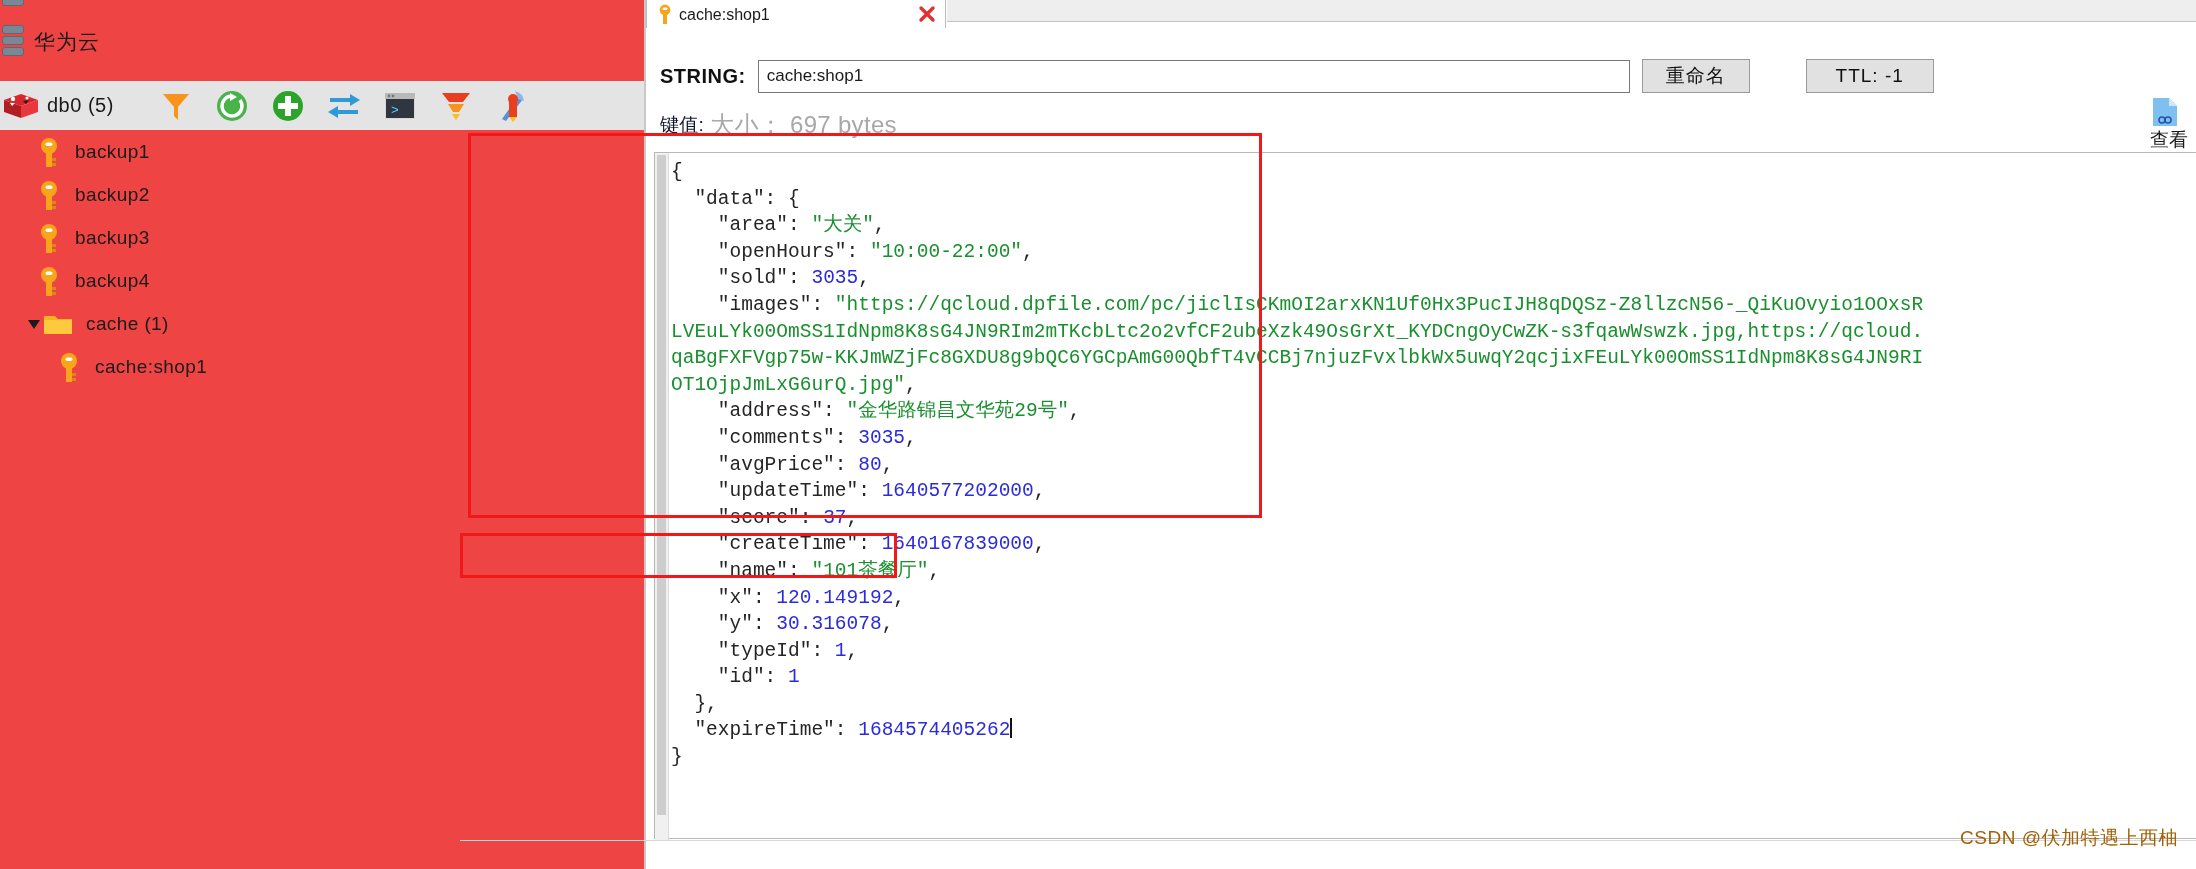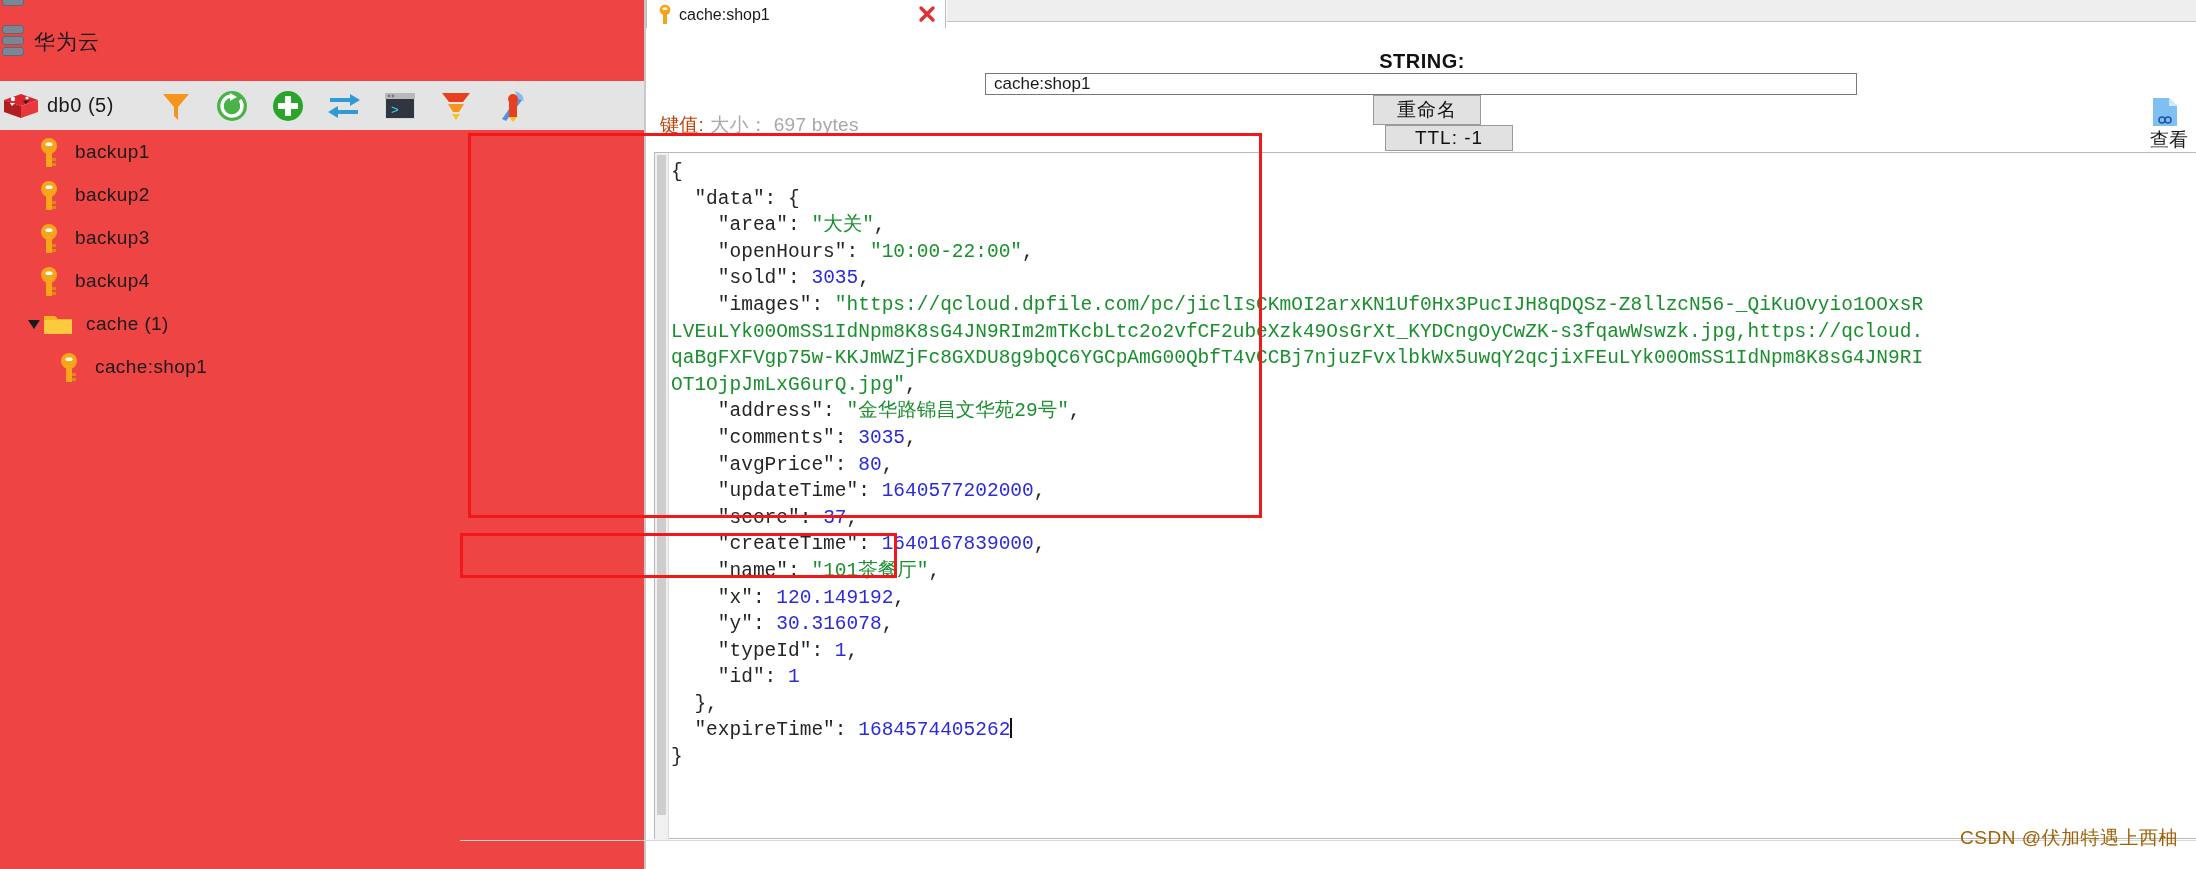--- a/index.html
+++ b/index.html
@@ -102,21 +102,21 @@
   #tab-active .tab-close {
     margin-left:auto; width:20px; height:20px; position:relative; cursor:pointer;
   }
   #tab-rest {
     position:absolute; left:301px; top:-30px; right:0; height:52px;
     background:#eeeeee; border-bottom:1px solid #c3c3c3;
   }
 
   #string-bar {
     position:absolute; left:0; top:50px; width:1550px; height:52px;
-    display:flex; align-items:center;flex-direction:column;
+    display:flex; align-items:center;
   }
   #string-bar .lbl {
     font-size:20px; font-weight:bold; color:#111; letter-spacing:0.5px;
     margin-left:14px; margin-right:12px; white-space:nowrap;
   }
   #key-input {
     width:872px; height:33px; border:1px solid #787878; background:#fff;
     font-family:"Liberation Sans", sans-serif; font-size:17px; color:#1a1a1a;
     padding:0 8px; outline:none;
   }
@@ -126,24 +126,24 @@
     height:34px; cursor:pointer; letter-spacing:1px;
   }
   #rename-btn { width:108px; margin-left:12px; }
   #ttl-btn { width:128px; margin-left:56px; }
 
   #size-bar {
     position:absolute; left:0; top:104px; width:1550px; height:42px;
     display:flex; align-items:center;
   }
   #size-bar .k-label {
-    font-size:19px; color:#c2410c; margin-left:14px; letter-spacing:0.3px;
+    font-size:19px; color:#0f172a; margin-left:14px; letter-spacing:0.3px;
   }
   #size-bar .k-size {
-    font-size:19px; color:#a8a8a8; margin-left:6px; letter-spacing:0.3px;
+    font-size:24px; color:#a8a8a8; margin-left:6px; letter-spacing:0.3px;
   }
   #size-bar .view-group {
     margin-left:auto; display:flex; align-items:center; margin-right:8px;flex-direction:column;
   }
   #size-bar .doc-icon { width:26px; height:30px; position:relative; margin-right:8px; }
   #size-bar .view-label { font-size:19px; color:#1b1b1b; }
 
   #editor-wrap {
     position:absolute; left:8px; top:152px; width:1542px; height:687px;
     border:1px solid #b8b8b8; border-right:none; background:#fff;

